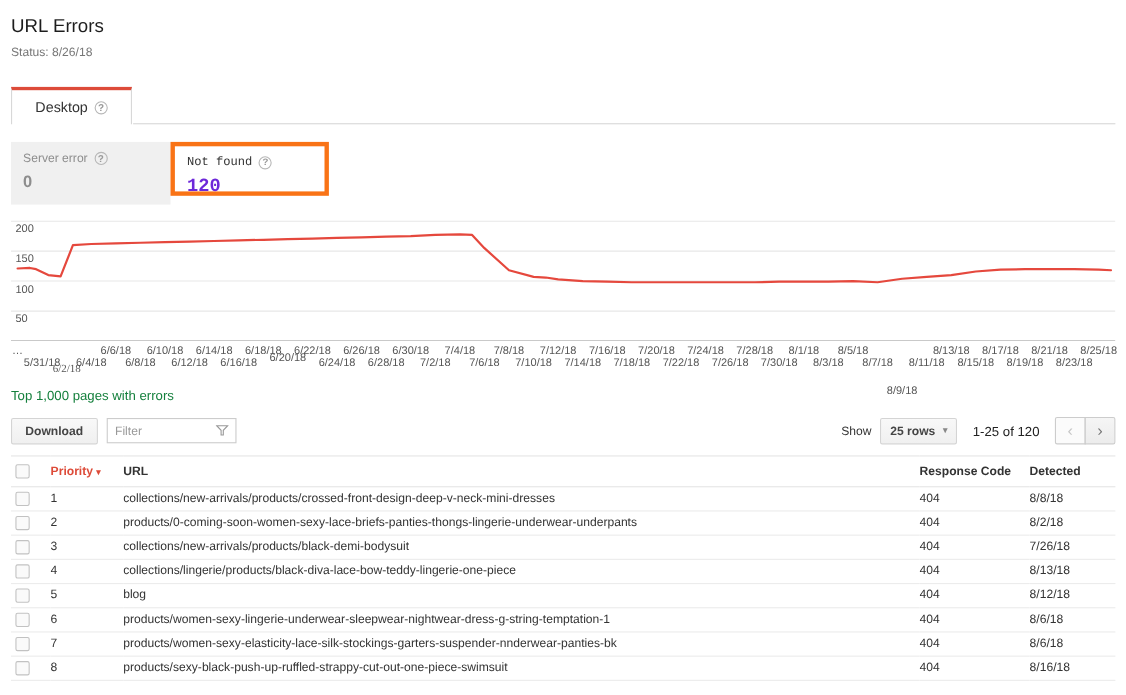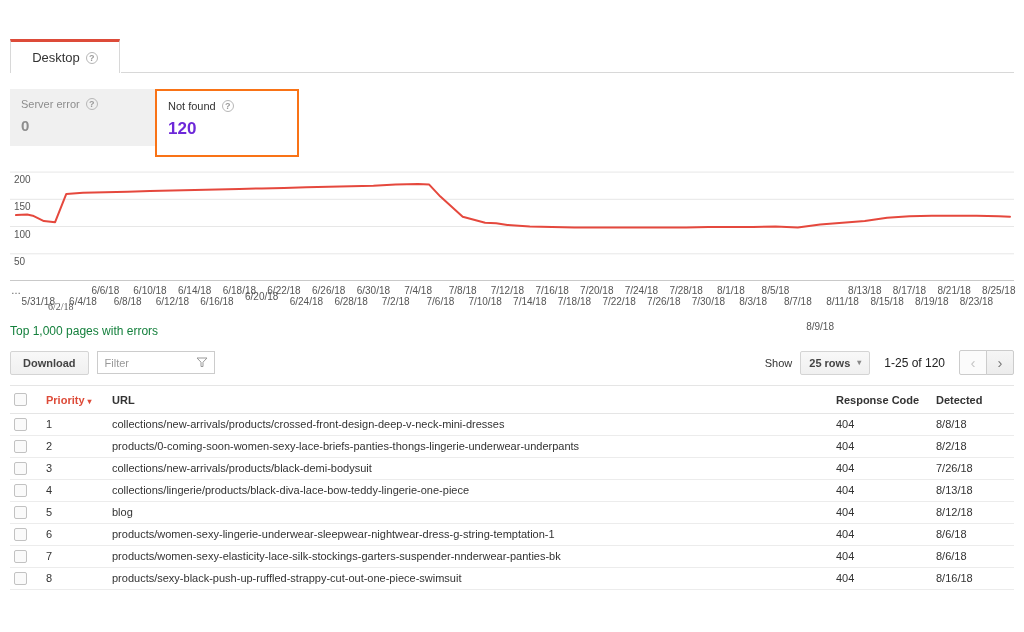--- a/index.html
+++ b/index.html
@@ -23,21 +23,21 @@
     display:flex; align-items:center; justify-content:center; gap:6px;
     font-size:13px; color:#333; cursor:pointer; }
   .help { display:inline-block; width:12px; height:12px; border:1px solid #b7b7b7;
     border-radius:50%; color:#9a9a9a; font-size:9px; line-height:11px; text-align:center;
     font-weight:bold; flex:0 0 auto; }
 
   
   .boxes { display:flex; margin:16px 10px 0; align-items:flex-start; }
   .box { padding:9px 11px; cursor:pointer; }
   .box.server { width:145px; height:57px; background:#f0f0f0; }
-  .box.notfound { width:144px; height:68px; background:#fff; border:2px solid #f97316; }
+  .box.notfound { width:144px; height:49px; background:#fff; border:4px solid #f97316;font-family:Liberation Mono, monospace; }
   .box-label { font-size:11px; display:flex; align-items:center; gap:6px; }
   .box.server .box-label { color:#8d8d8d; }
   .box.notfound .box-label { color:#333; }
   .box-value { font-weight:bold; margin-top:7px; }
   .box.server .box-value { font-size:15px; color:#8d8d8d; }
   .box.notfound .box-value { font-size:17px; color:#6d28d9; }
 
   
   .chart-wrap { margin:14px 10px 0; position:relative; }
   .chart-wrap svg { display:block; }
@@ -85,20 +85,22 @@
   tbody td { font-size:11px; color:#333; height:21px; line-height:21px;
     border-bottom:1px solid #ececec; padding:0; white-space:nowrap; overflow:hidden; }
   .cb { width:13px; height:13px; border:1px solid #c2c2c2; border-radius:2px; background:#fafafa;
     margin-left:4px; cursor:pointer; }
   .url-text { cursor:pointer; }
 </style>
 </head>
 <body>
 
 <div class="header">
+  <h1 class="page-title">URL Errors</h1>
+  <div class="status">Status: 8/26/18</div>
 </div>
 
 <div class="tabstrip">
   <div class="tab">
     <span>Desktop</span>
     <span class="help">?</span>
   </div>
 </div>
 
 <div class="boxes">

